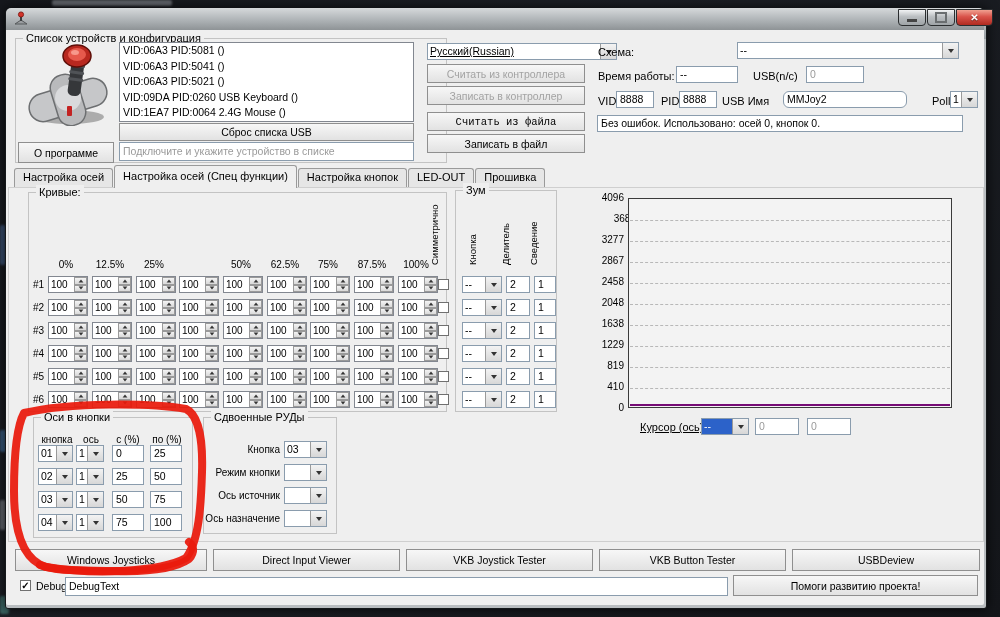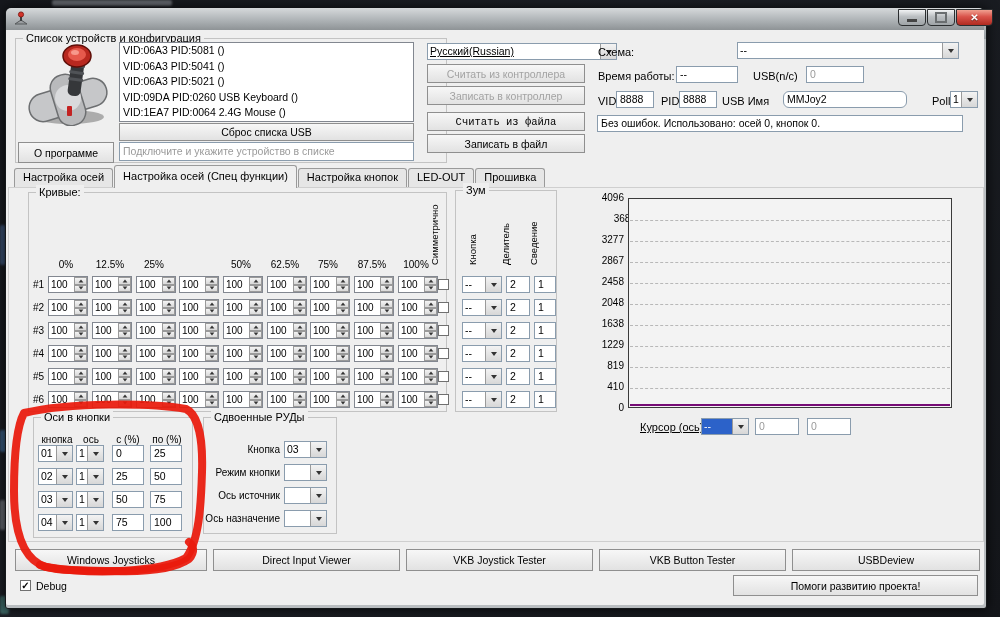--- a/index.html
+++ b/index.html
@@ -983,19 +983,20 @@
 
   <div class="a" style="left:0;top:548px;width:1000px;">
       <div class="btn small" style="position: absolute; left: 15px; top: 1px; width: 192px; height: 22px;">Windows Joysticks</div>
       <div class="btn small" style="position: absolute; left: 213px; top: 1px; width: 187px; height: 22px;">Direct Input Viewer</div>
       <div class="btn small" style="position: absolute; left: 406px; top: 1px; width: 187px; height: 22px;">VKB Joystick Tester</div>
       <div class="btn small" style="position: absolute; left: 599px; top: 1px; width: 187px; height: 22px;">VKB Button Tester</div>
       <div class="btn small" style="position: absolute; left: 792px; top: 1px; width: 188px; height: 22px;">USBDeview</div>
     </div>
   <div class="checkbox checked" style="left:20px;top:580px;" id="debug-cb">✓</div>
   <span class="lab" style="left:36px;top:580px;font-size:10.5px;">Debug</span>
+  <div class="tfield" style="left:65px;top:577px;width:663px;height:19px;line-height:17px;">DebugText</div>
   <div class="btn small" style="left:733px;top:575px;width:245px;height:21px;">Помоги развитию проекта!</div>
 
   <svg id="annot" width="1000" height="617" viewBox="0 0 1000 617">
     <path id="annot-loop" d="M 24,413 C 70,402 152,403 186,409 C 199,415 203,442 202,472 C 201,506 199,541 186,558 C 160,572 96,575 46,567 C 23,560 14,531 14,491 C 14,456 17,426 24,413 Z" fill="none" stroke-width="8" stroke-linecap="round" stroke-linejoin="round" opacity="0.93" stroke="#ea1a0c"></path>
     <path id="annot-tail" d="M 40,565 C 58,572 85,570 115,571 C 148,572 176,568 189,559 C 195,552 194,546 189,542" fill="none" stroke-width="8" stroke-linecap="round" stroke-linejoin="round" opacity="0.93" stroke="#ea1a0c"></path>
   </svg>
 </div>
 
 </body></html>

